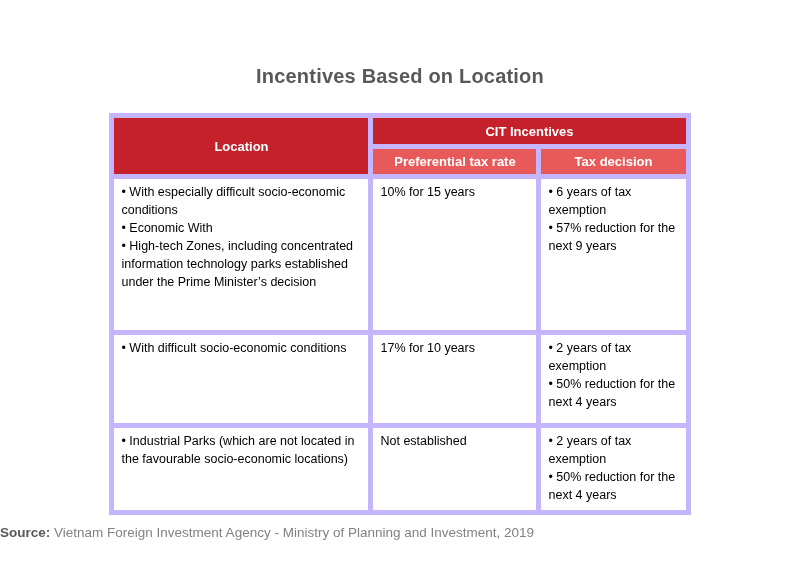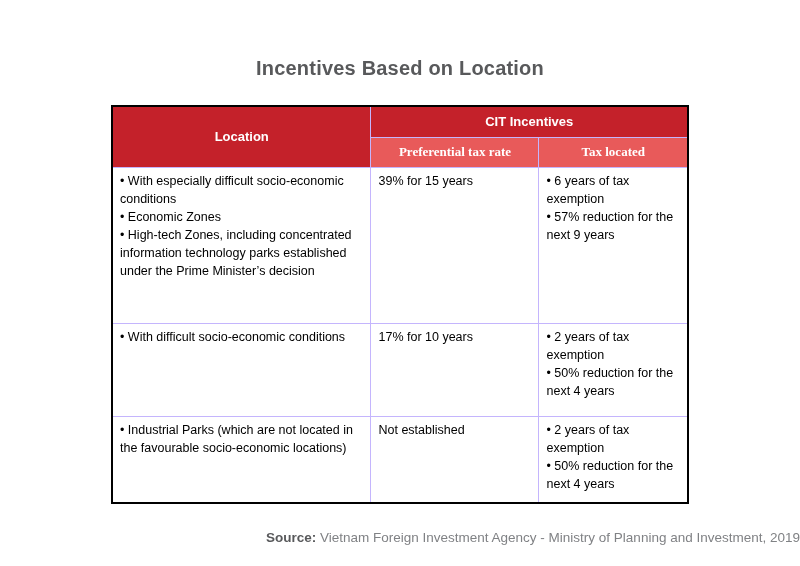--- a/index.html
+++ b/index.html
@@ -5,71 +5,71 @@
   html, body { margin: 0; padding: 0; }
   body {
     width: 800px; height: 566px;
     background: #ffffff;
     font-family: "Liberation Sans", sans-serif;
     overflow: hidden;
   }
   .page { width: 800px; height: 566px; position: relative; }
 
   .page-title {
-    margin: 8px;
+    margin: 16px;
     padding-top: 49px;
     text-align: center;
     font-size: 20px;
     line-height: 22px;
     font-weight: bold;
     color: #58595B;
     letter-spacing: 0.2px;
   }
 
   table.incentives {
     width: 576px;
     margin: 26px auto 0 auto;
     border-collapse: collapse;
     table-layout: fixed;
     border: 2px solid #000000;
   }
   col.c-location { width: 259px; }
   col.c-pref     { width: 168px; }
   col.c-holiday  { width: 149px; }
 
-  th, td { border: 1px solid #c4b5fd; }
+  th, td { border: 5px solid #c4b5fd; }
 
   thead th {
     color: #ffffff;
     font-weight: bold;
     font-size: 13px;
     text-align: center;
     vertical-align: middle;
     padding: 0 4px;
   }
   th.hdr-dark  { background: #C4212A; }
   th.hdr-light { background: #E85A5A; }
   tr.hdr-row-top { height: 31px; }
-  tr.hdr-row-sub { height: 30px; font-family: Liberation Serif, serif; }
+  tr.hdr-row-sub { height: 30px; }
 
   tbody td {
     background: #ffffff;
     vertical-align: top;
     font-size: 12.5px;
     line-height: 18px;
     color: #000000;
     padding: 4px 7px 4px 7px;
   }
   tbody tr:nth-child(1) { height: 156px; }
   tbody tr:nth-child(2) { height: 93px; }
   tbody tr:nth-child(3) { height: 87px; }
 
   .source-note {
-    margin-top: 26px;
-    text-align: right;
+    margin-top: 10px;
+    text-align: left;
     font-size: 13.5px;
     color: #808285;
   }
   .source-note .source-label {
     font-weight: bold;
     color: #58595B;
   }
 </style>
 </head>
 <body>
@@ -84,31 +84,31 @@
       <col class="c-pref">
       <col class="c-holiday">
     </colgroup>
     <thead>
       <tr class="hdr-row-top">
         <th class="hdr-dark" rowspan="2">Location</th>
         <th class="hdr-dark" colspan="2">CIT Incentives</th>
       </tr>
       <tr class="hdr-row-sub">
         <th class="hdr-light">Preferential tax rate</th>
-        <th class="hdr-light">Tax located</th>
+        <th class="hdr-light">Tax decision</th>
       </tr>
     </thead>
     <tbody>
         <tr>
           <td>
             <div>• With especially difficult socio-economic conditions</div>
-            <div>• Economic Zones</div>
+            <div>• Economic With</div>
             <div>• High-tech Zones, including concentrated information technology parks established under the Prime Minister’s decision</div>
           </td>
-          <td>39% for 15 years</td>
+          <td>10% for 15 years</td>
           <td>
             <div>• 6 years of tax exemption</div>
             <div>• 57% reduction for the next 9 years</div>
           </td>
         </tr>
         <tr>
           <td>
             <div>• With difficult socio-economic conditions</div>
           </td>
           <td>17% for 10 years</td>

